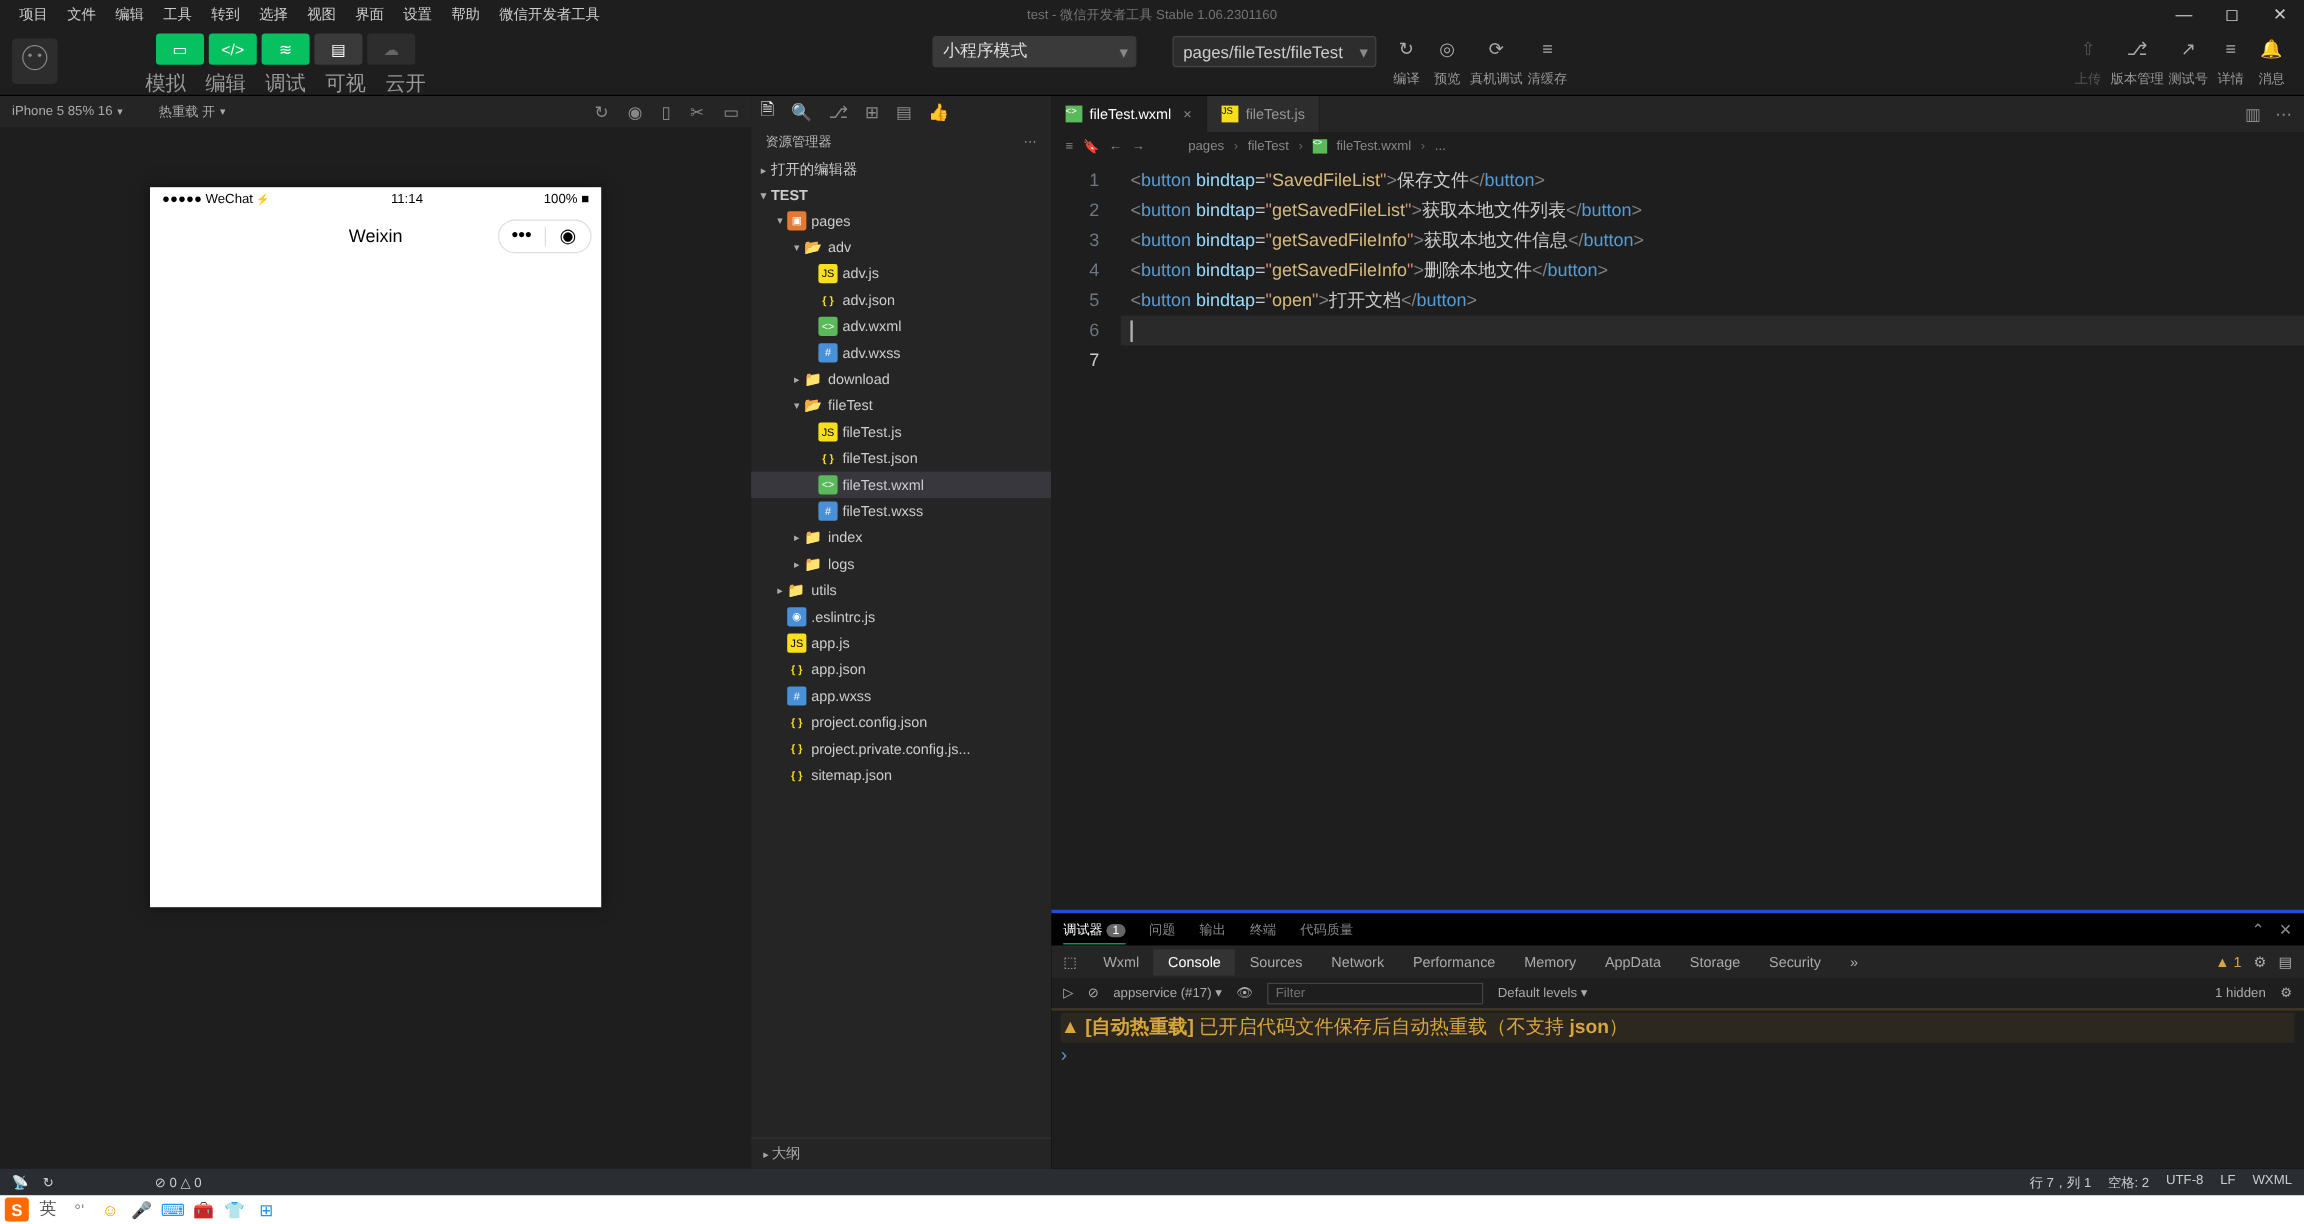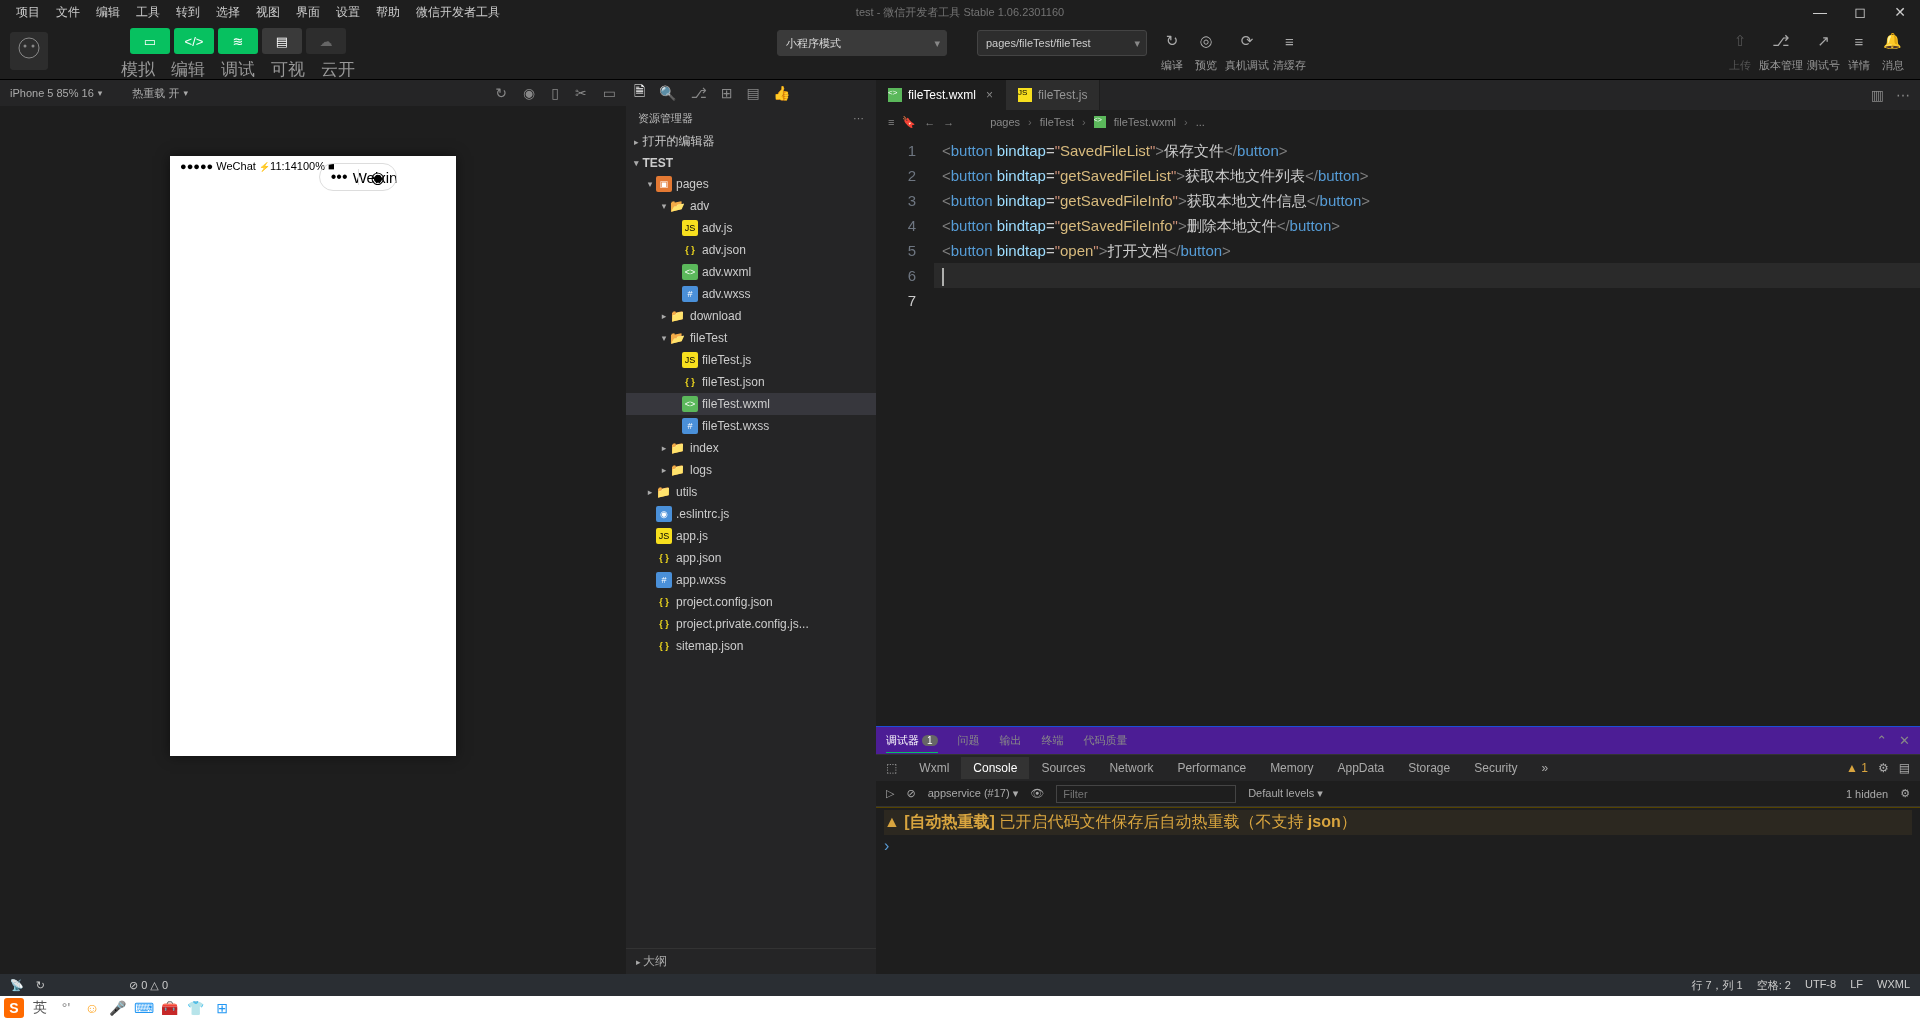--- a/index.html
+++ b/index.html
@@ -12,34 +12,34 @@
 .toolbar{height:56px;background:#1e1e1e;display:flex;align-items:flex-start;padding:4px 10px;border-bottom:1px solid #000}
 .avatar{width:38px;height:38px;background:#2d2d2d;border-radius:4px;margin-right:70px;margin-top:4px;position:relative;overflow:hidden}
 .avatar svg{width:100%;height:100%}
 .tbgroup{display:flex;flex-direction:column;align-items:center;margin-right:4px}
 .tbrow{display:flex;gap:4px}
 .tbbtn{width:40px;height:26px;background:#3a3a3a;border-radius:3px;display:flex;align-items:center;justify-content:center;cursor:pointer;color:#fff;font-size:13px}
 .tbbtn.green{background:#07c160}
 .tblabel{font-size:17px;color:#999;margin-top:4px;display:flex;gap:10px}
 .tblabel span{width:40px;text-align:center}
 .spacer{flex:1}
-.dropdown{height:26px;background:#2d2d2d;border:1px solid #444;border-radius:3px;padding:0 18px 0 8px;display:flex;align-items:center;font-size:11px;color:#ccc;position:relative;cursor:pointer;margin-top:2px}
+.dropdown{height:26px;background:#2d2d2d;border:1px solid #444;border-radius:3px;padding:0 18px 0 8px;display:flex;align-items:center;font-size:14px;color:#ccc;position:relative;cursor:pointer;margin-top:2px}
 .dropdown::after{content:"▾";position:absolute;right:6px;color:#888}
 .dropdown.dark{background:#3a3a3a;border-color:#3a3a3a;color:#ddd}
 .rtool{display:flex;flex-direction:column;align-items:center;margin:0 2px}
 .rtool .ic{width:30px;height:26px;display:flex;align-items:center;justify-content:center;color:#aaa;cursor:pointer;font-size:15px}
 .rtool .lab{font-size:11px;color:#999;margin-top:4px}
 .main{flex:1;display:flex;overflow:hidden}
 .simulator{width:626px;background:#1e1e1e;display:flex;flex-direction:column}
 .simbar{height:26px;background:#252526;display:flex;align-items:center;padding:0 10px;color:#aaa;font-size:11px}
 .simbar .sel{display:flex;align-items:center;cursor:pointer}
 .simbar .sel::after{content:"▾";margin-left:4px;font-size:9px}
 .simbar .icons{margin-left:auto;display:flex;gap:16px;font-size:14px;color:#888}
 .simarea{flex:1;display:flex;justify-content:center;padding-top:50px}
-.phone{width:286px;height:600px;background:#fff;box-shadow:0 0 12px rgba(0,0,0,0.5);display:flex;color:#000}
+.phone{width:376px;height:600px;background:#fff;box-shadow:0 0 12px rgba(0,0,0,0.5);display:flex;flex-direction:column;color:#000}
 .pstatus{height:20px;display:flex;align-items:center;padding:0 10px;font-size:11px;justify-content:space-between}
 .pnav{height:42px;display:flex;align-items:center;justify-content:center;position:relative;font-size:15px;padding:0 8px}
 .capsule{position:absolute;right:8px;width:78px;height:28px;border:1px solid #ddd;border-radius:14px;display:flex;align-items:center}
 .capsule span{flex:1;text-align:center;font-size:16px}
 .capsule .div{width:1px;height:16px;background:#ddd}
 .pcontent{flex:1;padding:8px 60px}
 .pbtn{background:#fff;border:none;width:100%;padding:10px;font-size:16px;color:#000;margin-bottom:4px;cursor:pointer;font-weight:bold}
 .explorer{width:250px;background:#252526;display:flex;flex-direction:column}
 .exptop{height:26px;display:flex;align-items:center;padding:0 8px;gap:14px;color:#888;font-size:14px}
 .exptop .act{color:#fff}
@@ -82,21 +82,21 @@
 .line{padding:2px 8px;height:25px;line-height:21px;white-space:pre}
 .line.current{background:#2a2a2a}
 .cursor{display:inline-block;width:2px;height:18px;background:#aeafad;vertical-align:middle;animation:blink 1s infinite}
 @keyframes blink{50%{opacity:0}}
 .c-comment{color:#6a9955}
 .c-tag{color:#569cd6}
 .c-attr{color:#9cdcfe}
 .c-str{color:#ce9178}
 .c-str2{color:#d7ba7d}
 .c-bracket{color:#808080}
-.panel{height:248px;background:#4c1d95;border-top:1px solid #1d4ed8;display:flex;flex-direction:column}
+.panel{height:216px;background:#000000;border-top:3px solid #1d4ed8;display:flex;flex-direction:column}
 .paneltabs{height:28px;display:flex;align-items:center;padding:0 10px;gap:20px;font-size:11px;color:#888;border-bottom:1px solid #333}
 .paneltabs .pt{cursor:pointer;padding:4px 0}
 .paneltabs .pt.active{color:#fff;border-bottom:1px solid #07c160}
 .paneltabs .badge{background:#666;color:#fff;border-radius:8px;padding:0 5px;font-size:10px;margin-left:3px}
 .paneltabs .right{margin-left:auto;display:flex;gap:12px;font-size:13px}
 .devtabs{height:26px;display:flex;align-items:center;padding:0 10px;gap:0;font-size:12px;color:#aaa;background:#252526}
 .devtabs .dt{padding:4px 12px;cursor:pointer}
 .devtabs .dt.active{background:#333;color:#fff}
 .devtabs .right{margin-left:auto;display:flex;gap:10px;font-size:12px;align-items:center}
 .devtabs .warn{color:#d9a53f}

